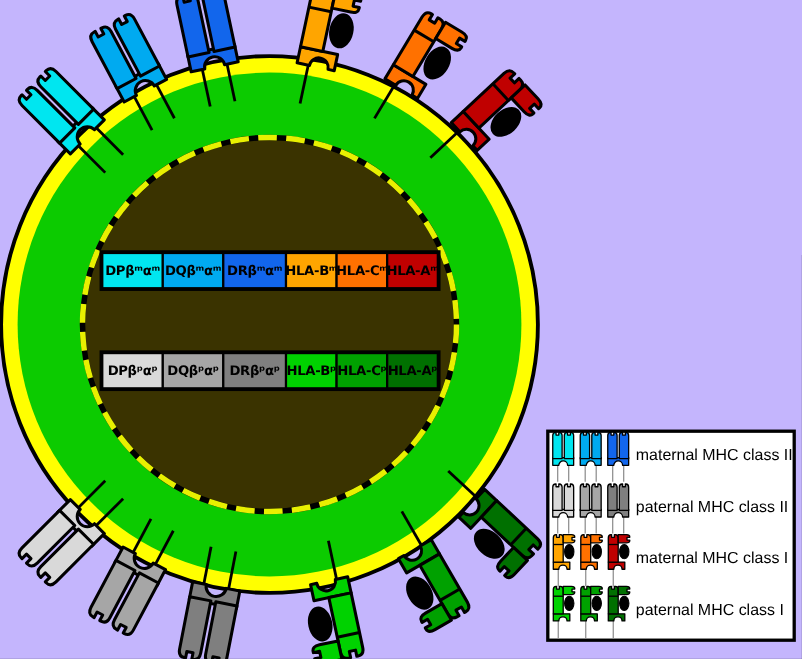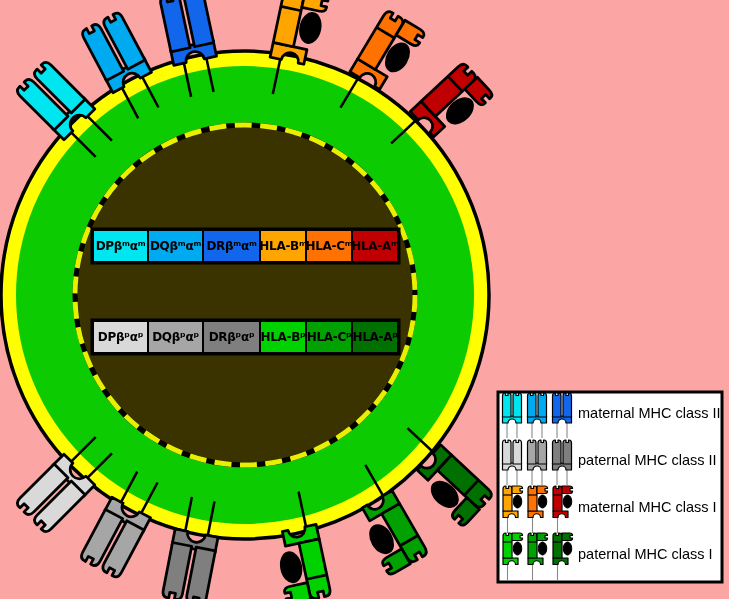--- a/index.html
+++ b/index.html
@@ -1,16 +1,16 @@
 <!DOCTYPE html>
 <html><head>
 <meta charset="utf-8">
 <style>
   html,body{margin:0;padding:0;background:#000;}
-  .stage{position:relative;width:729px;height:599px;background:#fca5a5;overflow:hidden;}
+  .stage{position:relative;width:729px;height:599px;background:#c4b5fd;overflow:hidden;}
   svg{display:block;}
   .gene-label{font:bold 12px "DejaVu Sans","Liberation Sans",sans-serif;letter-spacing:-0.3px;fill:#000;}
   .legend-label{font:14.5px "Liberation Sans","DejaVu Sans",sans-serif;fill:#000;}
   .cell-mol{color:#000;}
   .legend-mol{color:#8a8a8a;}
 </style>
 </head>
 <body>
 
 <div class="stage">

